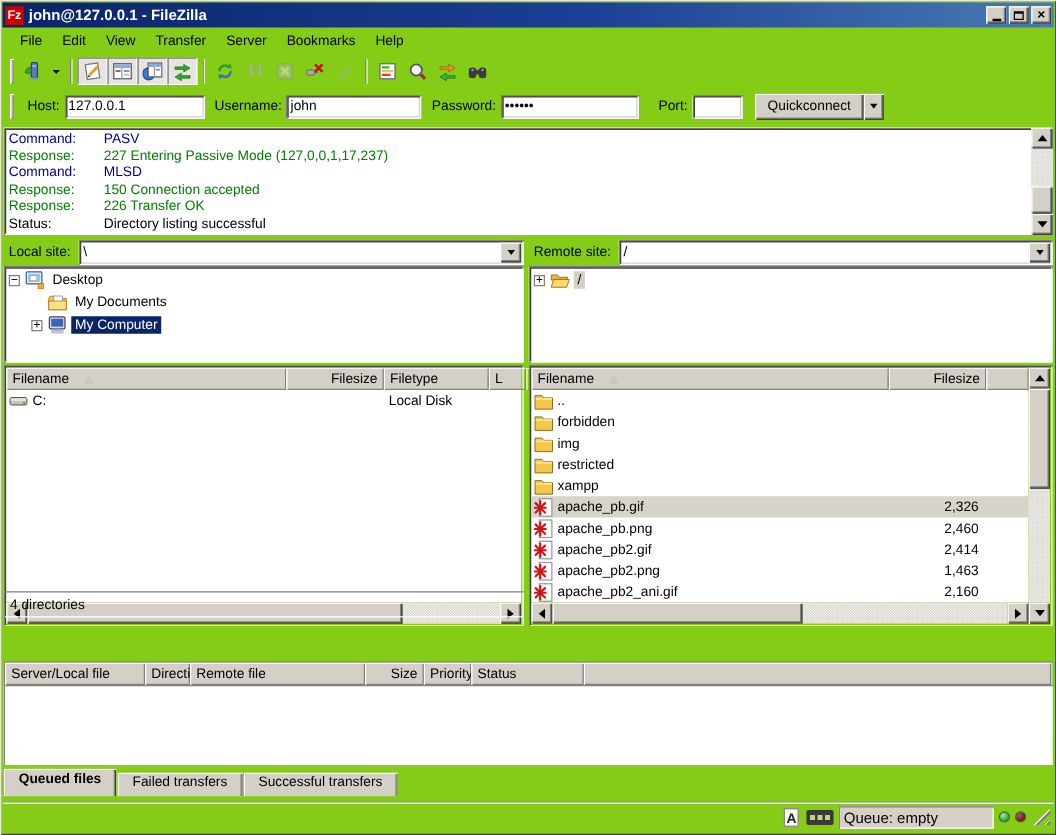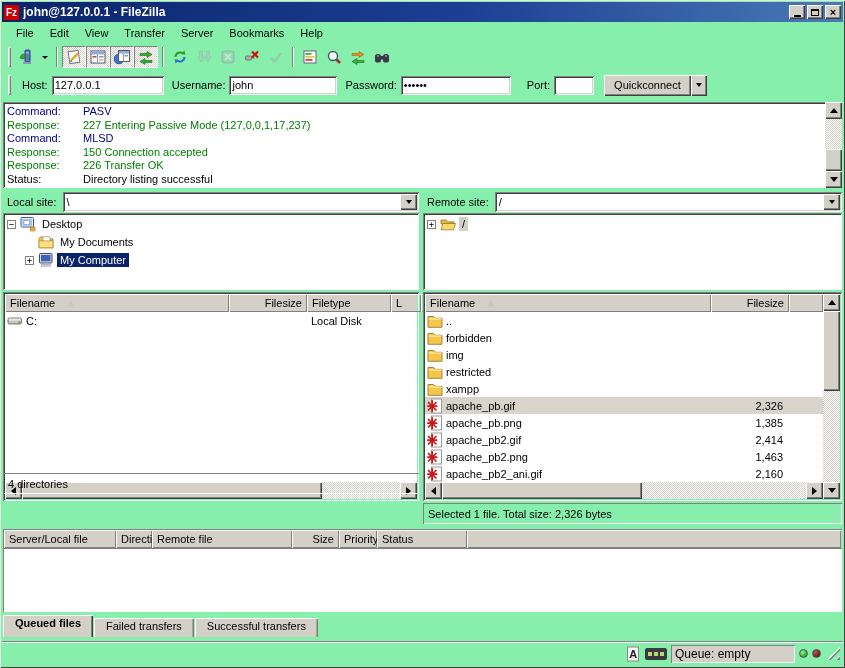--- a/index.html
+++ b/index.html
@@ -1,19 +1,19 @@
 <!DOCTYPE html>
 <html><head>
 <meta charset="utf-8">
 <style>
   * { box-sizing: border-box; margin: 0; padding: 0; }
   body { background: #ffffff; font-family: "Liberation Sans", sans-serif; }
   #window {
     position: relative; width: 845px; height: 668px;
-    background: #86efac; font-size: 11px; color: #000;
+    background: #84cc16; font-size: 11px; color: #000;
     box-shadow: inset 1px 1px 0 #e8e6e0, inset -1px -1px 0 #404040;
     overflow: hidden;
   }
   .raised-thin { box-shadow: inset 1px 1px 0 #fff, inset -1px -1px 0 #808080; background:#d4d0c8; }
   
   .titlebar { position:absolute; top:2px; left:2px; right:2px; height:20px;
     background: linear-gradient(90deg, #0a246a 0%, #1c3f94 55%, #4a7ab5 100%);
     display:flex; align-items:center; padding:0 2px; }
   .titlebar .logo { width:15px; height:15px; background:#cc0000; color:#fff; font-weight:bold;
     font-size:10px; display:flex; align-items:center; justify-content:center; margin-right:4px; }
@@ -547,21 +547,21 @@
                   <g stroke="#cc1515" stroke-width="1.7" stroke-linecap="round">
                     <line x1="1.5" y1="4.5" x2="9" y2="12"></line>
                     <line x1="9" y1="4.5" x2="1.5" y2="12"></line>
                     <line x1="5.2" y1="2.8" x2="5.2" y2="13.6"></line>
                     <line x1="0.8" y1="8.2" x2="9.6" y2="8.2"></line>
                   </g>
                 </svg>
               </span>
               <span>apache_pb.png</span>
             </span>
-            <span class="lv-cell" style="width: 78px; flex: 0 0 auto; text-align: right; padding-right: 6px;">1,385</span>
+            <span class="lv-cell" style="width: 78px; flex: 0 0 auto; text-align: right; padding-right: 6px;">2,460</span>
           </div>
           <div class="lv-row">
             <span class="lv-cell" style="width: 286px; flex: 0 0 auto; display: flex; align-items: center;">
               <span class="icon">
                 <svg width="16" height="16" viewBox="0 0 16 16">
                   <rect x="4.5" y="1" width="10" height="14" fill="#fff" stroke="#999"></rect>
                   <g stroke="#cc1515" stroke-width="1.7" stroke-linecap="round">
                     <line x1="1.5" y1="4.5" x2="9" y2="12"></line>
                     <line x1="9" y1="4.5" x2="1.5" y2="12"></line>
                     <line x1="5.2" y1="2.8" x2="5.2" y2="13.6"></line>
@@ -624,23 +624,20 @@
       <span class="sb-btn">
           <span class="arr-up"></span>
         </span>
       <div style="flex:1; position:relative" class="sb-track-bg">
         <div class="sb-thumb" style="position:absolute; left:0; right:0; top:0; height:80px"></div>
       </div>
       <span class="sb-btn">
           <span class="arr-dn"></span>
         </span>
     </div>
-  </div>
-  <div class="statusline" style="top:503px; left:423px; width:419px">
-    <span>Selected 1 file. Total size: 2,326 bytes</span>
   </div>
 
   <div class="queue-head" id="queue-header">
       <div class="lv-col" style="width: 112px; flex: 0 0 auto;">
         <span>Server/Local file</span>
       </div>
       <div class="lv-col" style="width: 36px; flex: 0 0 auto;">
         <span>Directi...</span>
       </div>
       <div class="lv-col" style="width: 140px; flex: 0 0 auto;">

